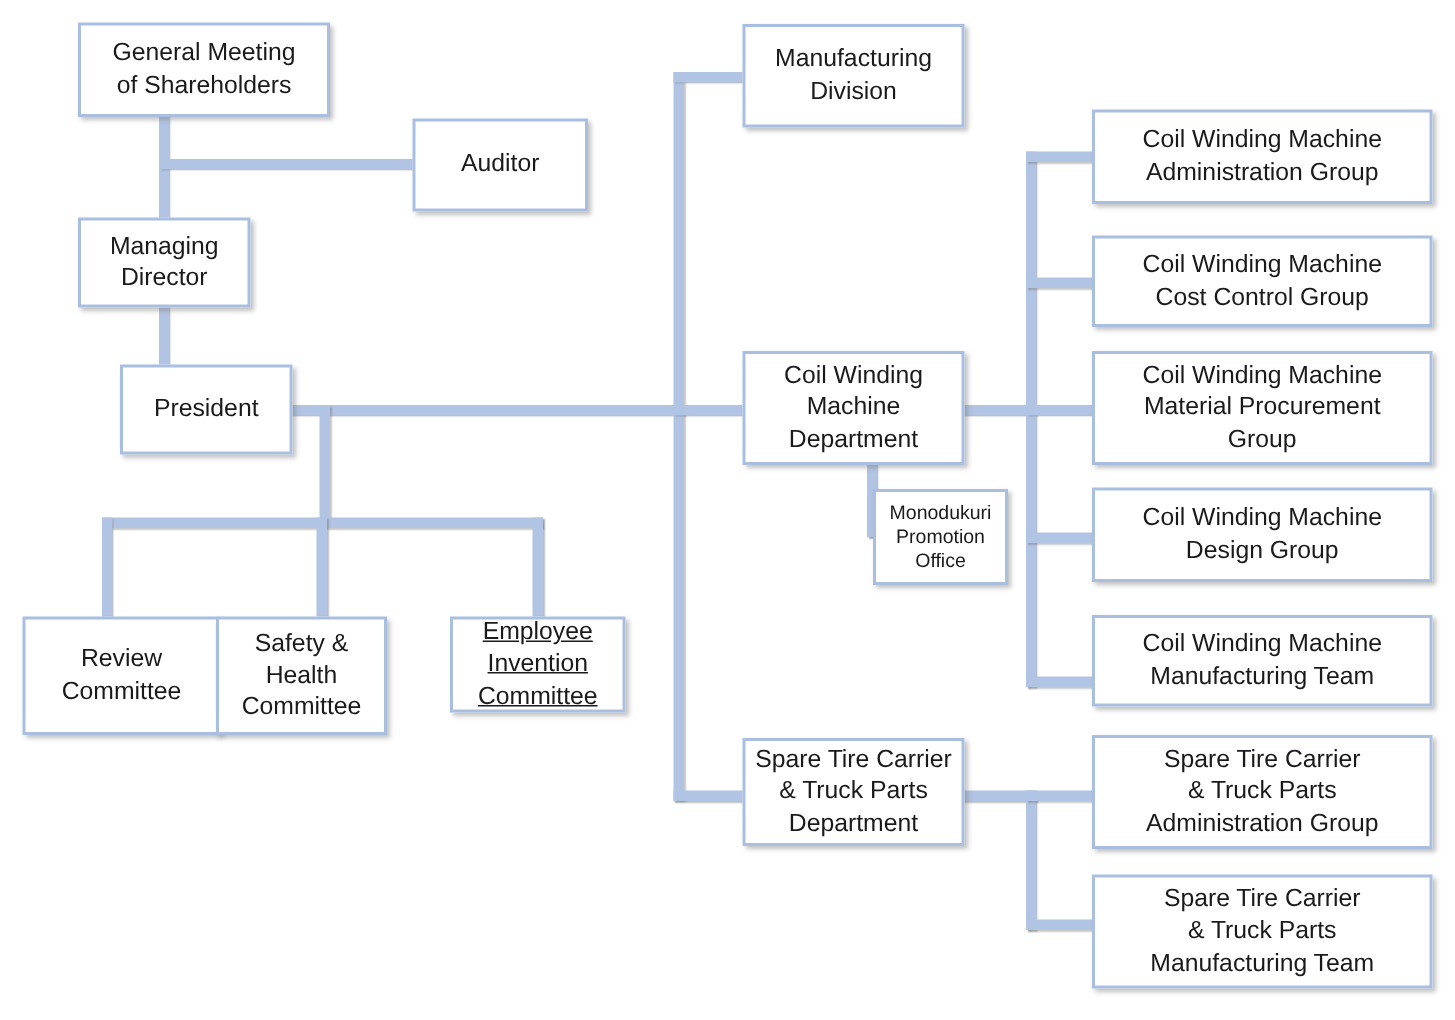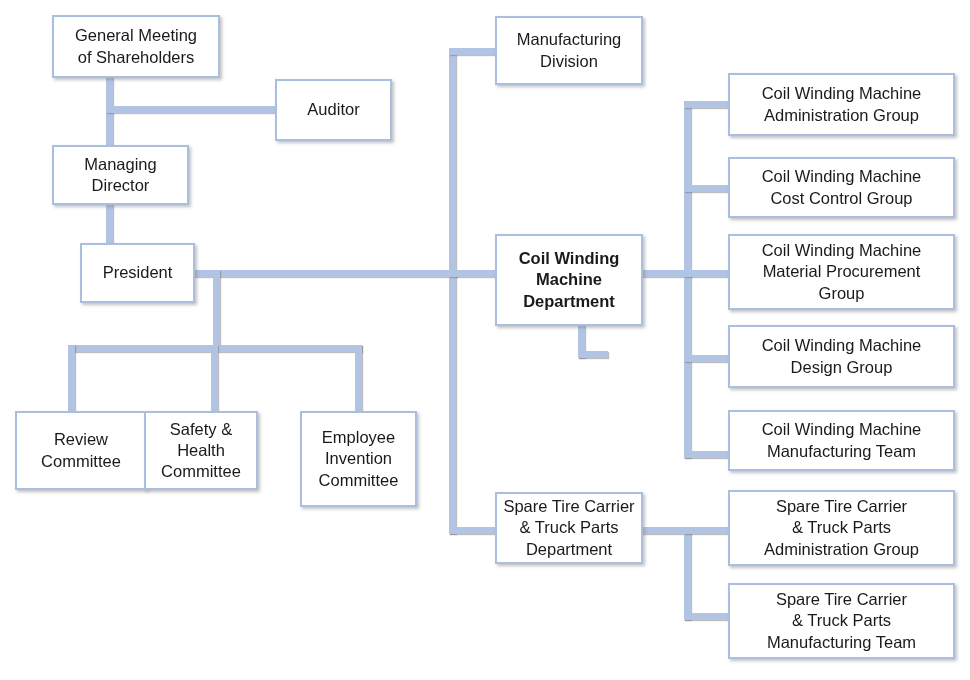--- a/index.html
+++ b/index.html
@@ -91,56 +91,61 @@
 
   <div class="node" style="left:275px; top:79px; width:117px; height:62px;">
     <span class="label">Auditor</span>
   </div>
 
   <div class="node" style="left:52px; top:15px; width:168px; height:63px;">
     <span class="label">General Meeting
 of Shareholders</span>
   </div>
 
-  <div class="node" style="left:52px; top:145px; width:137px; height:60px;">
+  <div class="node" style="left:52px; top:145px; width:115px; height:60px;">
     <span class="label">Managing
 Director</span>
   </div>
 
   <div class="node" style="left:52px; top:243px; width:115px; height:60px;margin-left:28px;">
     <span class="label">President</span>
   </div>
 
   <div class="node" style="left:15px; top:411px; width:132px; height:79px;">
     <span class="label">Review
 Committee</span>
   </div>
 
   <div class="node" style="left:144px; top:411px; width:114px; height:79px;justify-content:center;">
     <span class="label">Safety &amp; Health
 Committee</span>
   </div>
 
-  <div class="node" style="left:300px; top:411px; width:117px; height:96px;">
+  <div class="node" style="left:300px; top:411px; width:117px; height:64px;text-decoration:underline;">
     <span class="label">Employee
 Invention
 Committee</span>
   </div>
 
   <div class="node" style="left:495px; top:16px; width:148px; height:69px;">
     <span class="label">Manufacturing
 Division</span>
   </div>
 
-  <div class="node" style="left:495px; top:234px; width:148px; height:92px;font-weight:bold;">
+  <div class="node" style="left:495px; top:234px; width:148px; height:76px;">
     <span class="label">Coil Winding
 Machine
 Department</span>
   </div>
 
+  <div class="node small" style="left:582px; top:326px; width:90px; height:64px;">
+    <span class="label">Monodukuri
+Promotion
+Office</span>
+  </div>
 
   <div class="node" style="left:728px; top:73px; width:227px; height:63px;">
     <span class="label">Coil Winding Machine
 Administration Group</span>
   </div>
 
   <div class="node" style="left:728px; top:157px; width:227px; height:61px;">
     <span class="label">Coil Winding Machine
 Cost Control Group</span>
   </div>

